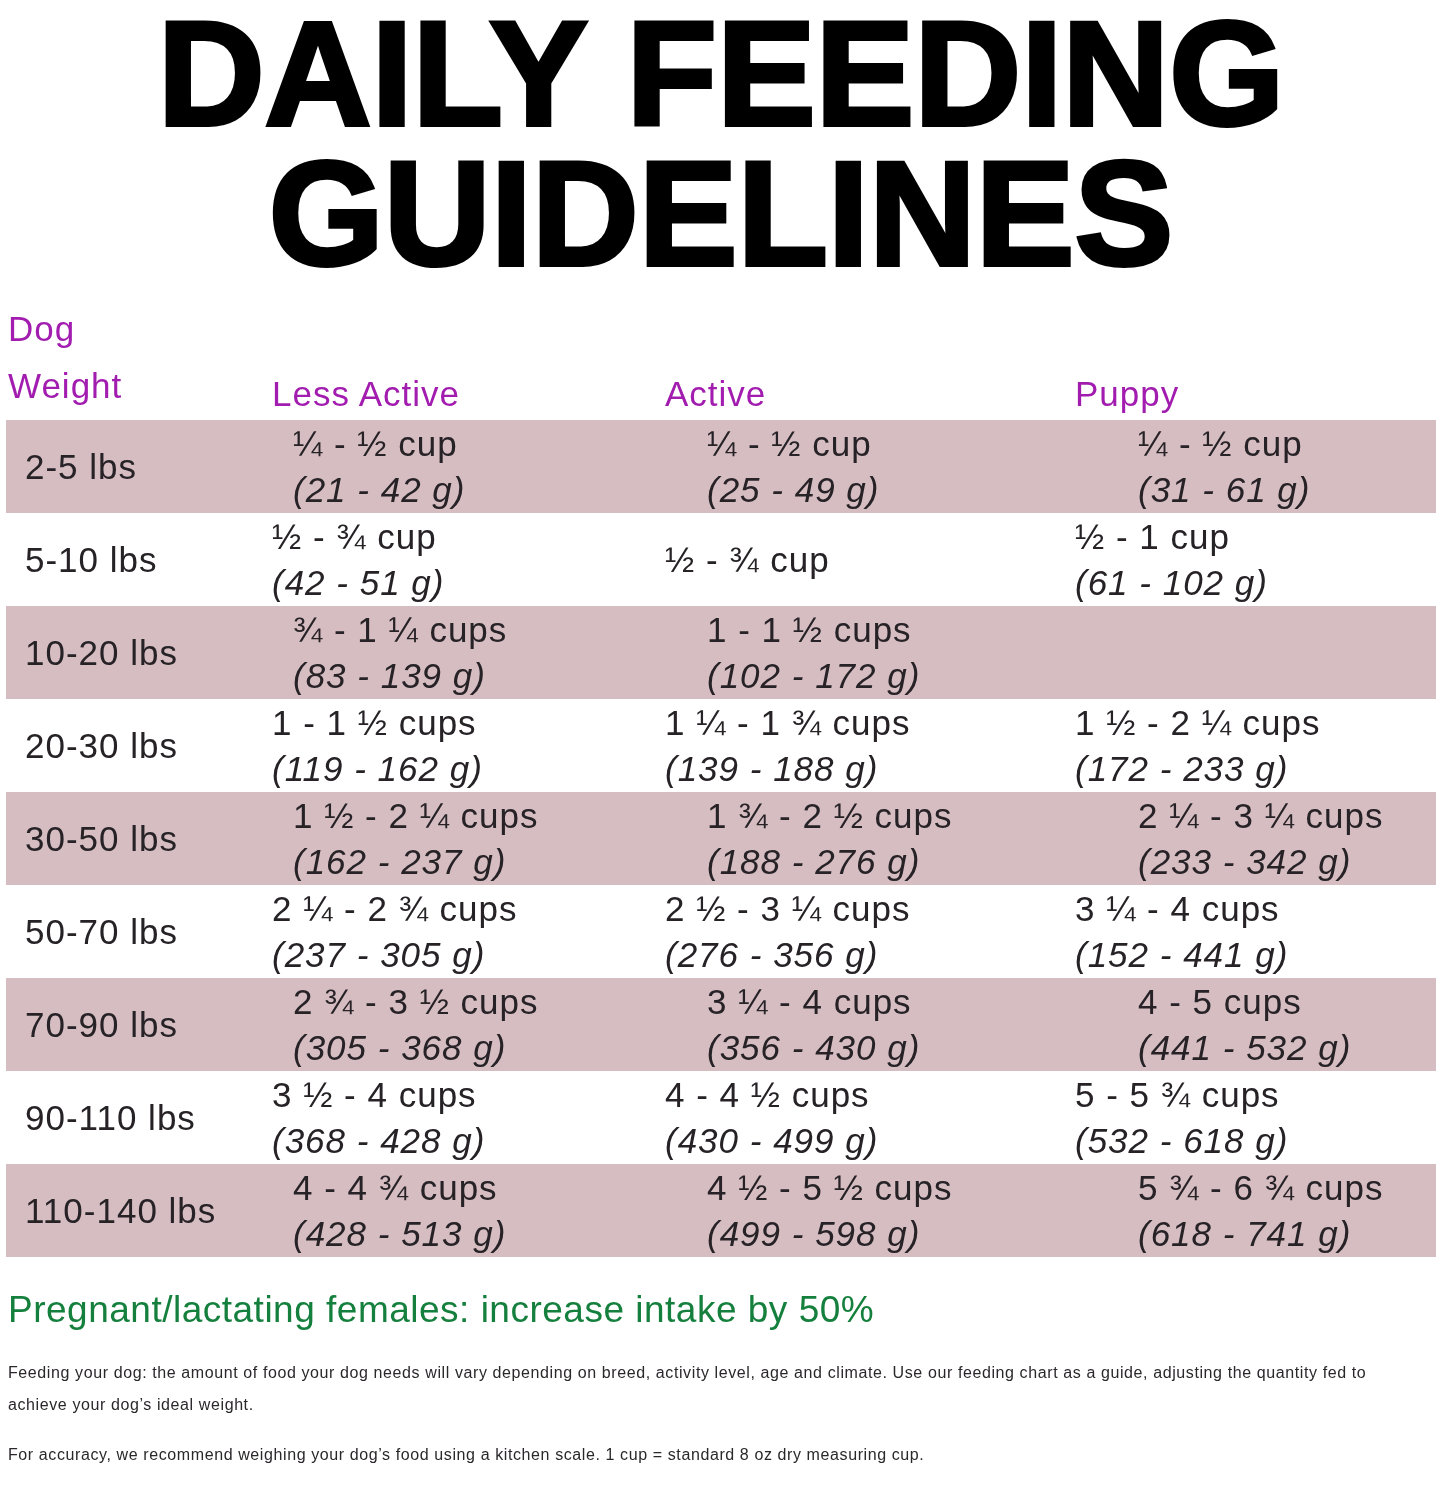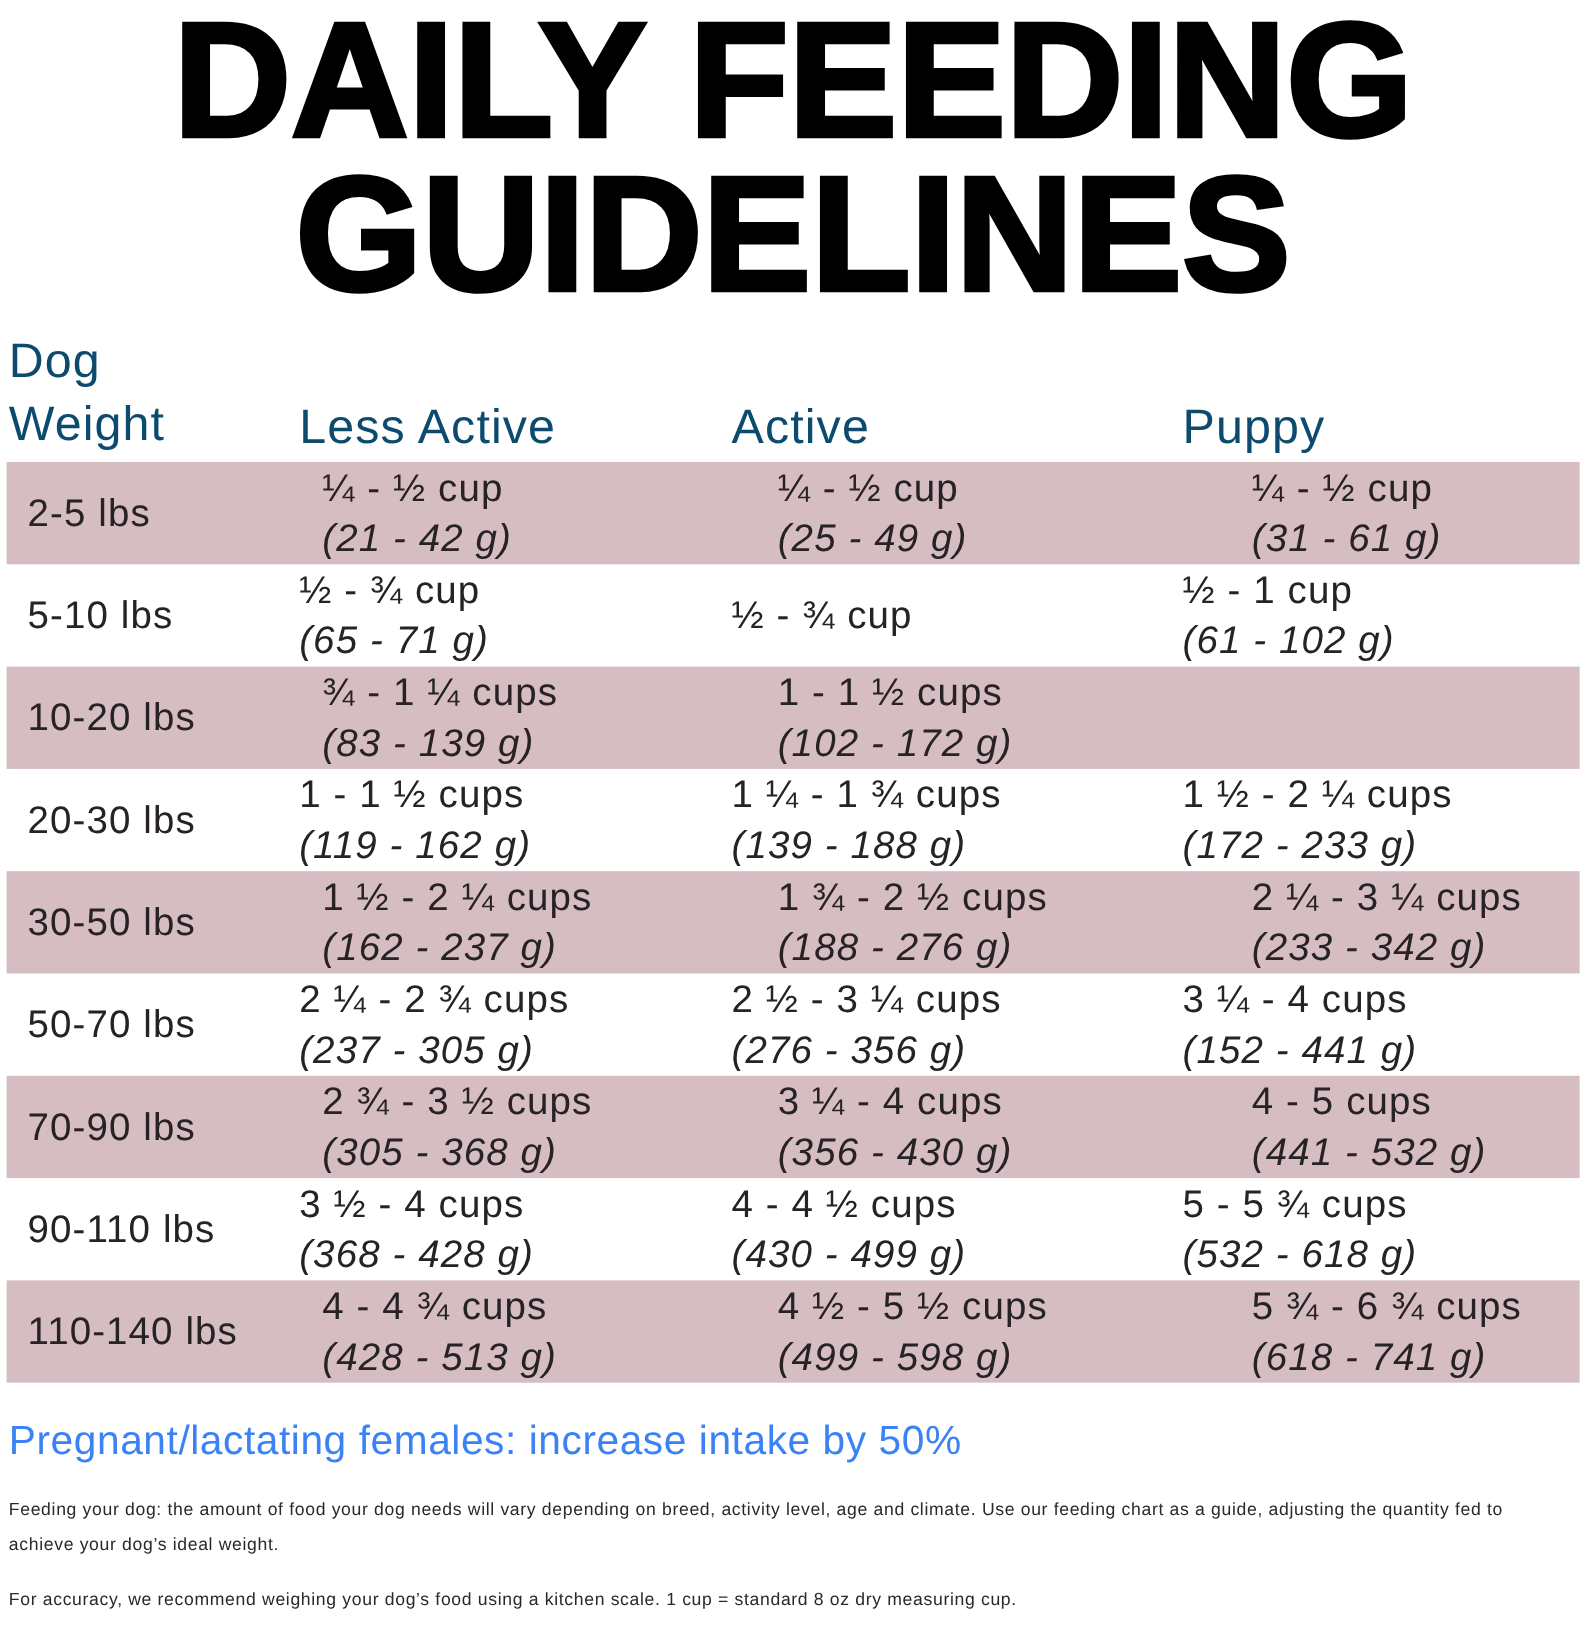--- a/index.html
+++ b/index.html
@@ -25,23 +25,23 @@
   
   .grid-row {
     display: grid;
     grid-template-columns: 241px 393px 410px auto;
     margin: 0 6px;
   }
   .table-header {
     height: 128px;
     align-items: end;
     padding-bottom: 6px;
-    font-size: 44px;
+    font-size: 35px;
     letter-spacing: 1px;
-    color: #0c4a6e;
+    color: #a21caf;
   }
   .table-header .hcell { padding-left: 25px; }
   .table-header .hcell.weight { padding-left: 2px; line-height: 57px; }
   .row { height: 93px; }
   .row.pink { background: #d5bdc2; gap: 21px; }
   .cell-weight {
     padding-left: 19px;
     align-self: center;
     font-size: 35px;
     letter-spacing: 1px;
@@ -54,21 +54,21 @@
     row-gap: 6px;
     font-size: 35px;
     letter-spacing: 1px;
   }
   .grams { font-style: italic; }
   
   .note-pregnant {
     margin: 32px 8px 0 8px;
     font-size: 37px;
     letter-spacing: 0.5px;
-    color: #3b82f6;
+    color: #15803d;
   }
   .fine-print {
     margin: 26px 8px 0 8px;
     max-width: 1420px;
     font-size: 16px;
     line-height: 32px;
     letter-spacing: 0.6px;
     color: #2b282b;
   }
   .fine-print.second { margin-top: 18px; }
@@ -106,21 +106,21 @@
     <div class="cell">
       <div class="cups">¼ - ½ cup</div>
       <div class="grams">(31 - 61 g)</div>
     </div>
   </div>
 
   <div class="grid-row row">
     <div class="cell-weight">5-10 lbs</div>
     <div class="cell">
       <div class="cups">½ - ¾ cup</div>
-      <div class="grams">(65 - 71 g)</div>
+      <div class="grams">(42 - 51 g)</div>
     </div>
     <div class="cell">
       <div class="cups">½ - ¾ cup</div>
     </div>
     <div class="cell">
       <div class="cups">½ - 1 cup</div>
       <div class="grams">(61 - 102 g)</div>
     </div>
   </div>
 

